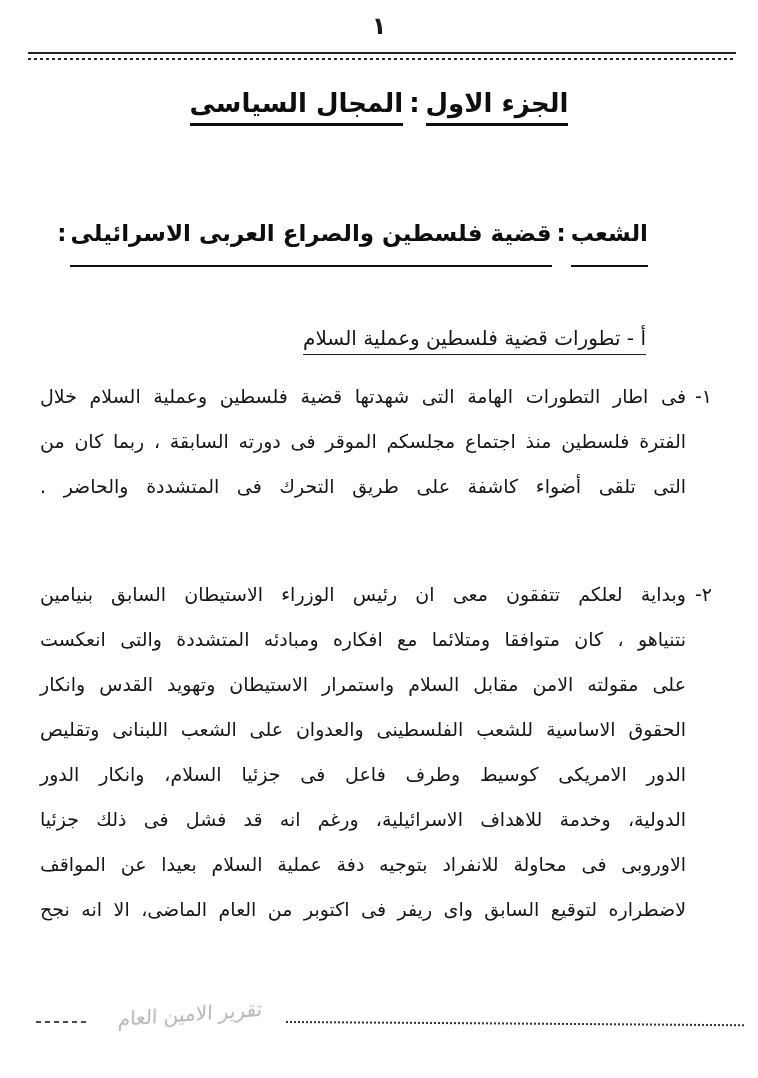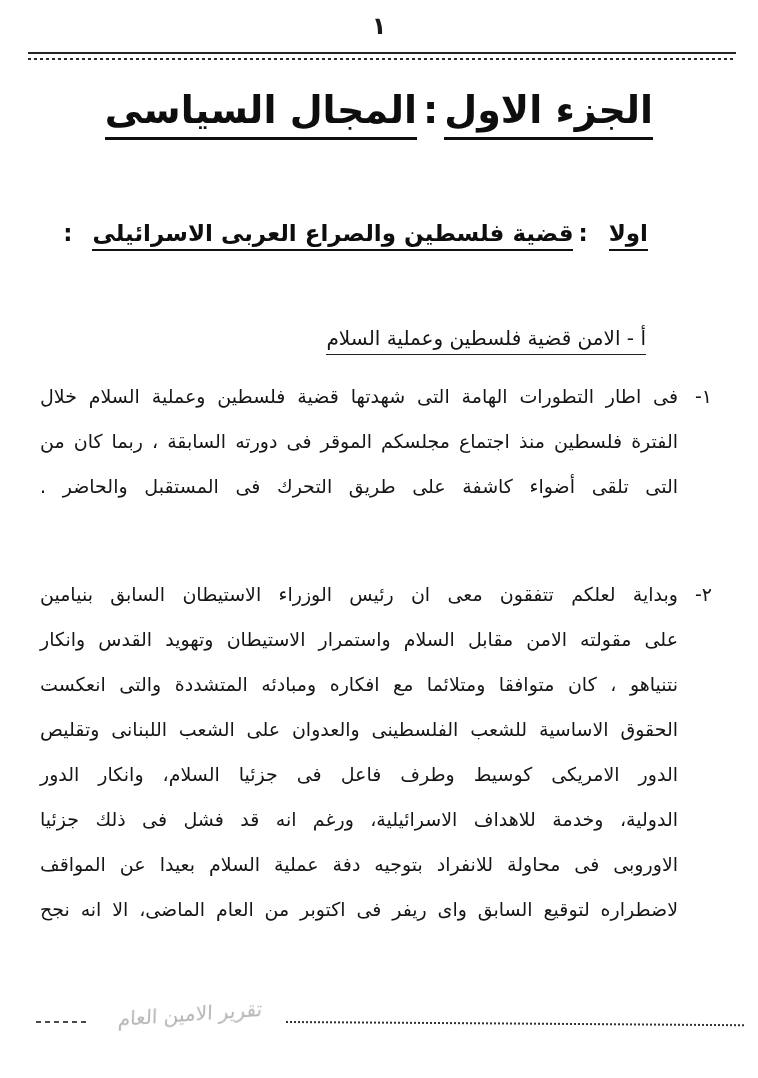--- a/index.html
+++ b/index.html
@@ -26,52 +26,52 @@
   .header-rule{position:absolute;top:52px;left:28px;right:22px;}
   .header-rule .solid{height:2px;background:#242424;}
   .header-rule .dotted{
     margin-top:4px;height:2px;
     background-image:repeating-linear-gradient(90deg,#2a2a2a 0 3px,transparent 3px 6px);
   }
   
   .title{
     position:absolute;top:88px;left:0;right:0;margin:0;
     text-align:center;direction:rtl;
-    font-size:38px;font-weight:bold;color:#0e0e0e;
+    font-size:26px;font-weight:bold;color:#0e0e0e;
     letter-spacing:0px;
   }
   .title .u{border-bottom:3px solid #0e0e0e;padding-bottom:5px;}
   .title .sep{padding:0 6px;}
   
   .section{
     position:absolute;top:220px;right:110px;left:40px;margin:0;
     direction:rtl;text-align:right;
     font-size:23px;font-weight:bold;color:#0e0e0e;
   }
-  .section .u{border-bottom:2.5px solid #111;padding-bottom:3px;margin-left:16px;}
+  .section .u{border-bottom:2.5px solid #111;padding-bottom:19px;}
   .section .sep{padding:0 5px;}
   .section .trail{padding-right:4px;}
   
   .subsection{
     position:absolute;top:326px;right:112px;left:40px;
     direction:rtl;text-align:right;
     font-size:20px;color:#161616;
   }
   .subsection .u{border-bottom:1.5px solid #222;padding-bottom:4px;}
   
   .para{
     position:absolute;left:40px;right:46px;
     direction:rtl;
     font-size:19px;color:#161616;
   }
   .para .num{
     position:absolute;right:0;top:0;
     line-height:45px;font-size:19px;
   }
-  .para .lines{margin-right:34px;}
+  .para .lines{margin-right:26px;}
   .para .line{
     line-height:45px;height:45px;
     text-align:justify;text-align-last:justify;
     white-space:nowrap;
   }
   #para-1{top:374px;}
   #para-2{top:572px;}
   
   .footer-dash{
     position:absolute;left:36px;top:1021px;width:54px;height:2px;
@@ -101,42 +101,42 @@
   <div class="header-rule">
     <div class="solid"></div>
     <div class="dotted"></div>
   </div>
 
   <h1 class="title">
     <span class="u">الجزء الاول</span><span class="sep">:</span><span class="u">المجال السياسى</span>
   </h1>
 
   <h2 class="section">
-    <span class="u">اولا</span><span class="sep">:</span><span class="u">قضية فلسطين والصراع العربى الاسرائيلى</span><span class="trail">:</span>
+    <span class="u">الشعب</span><span class="sep">:</span><span class="u">قضية فلسطين والصراع العربى الاسرائيلى</span><span class="trail">:</span>
   </h2>
 
   <div class="subsection">
-    <span class="u">أ - الامن قضية فلسطين وعملية السلام</span>
+    <span class="u">أ - تطورات قضية فلسطين وعملية السلام</span>
   </div>
 
   <div class="para" id="para-1">
     <div class="num">١-</div>
     <div class="lines">
       <div class="line">فى اطار التطورات الهامة التى شهدتها قضية فلسطين وعملية السلام خلال</div>
       <div class="line">الفترة فلسطين منذ اجتماع مجلسكم الموقر فى دورته السابقة ، ربما كان من</div>
-      <div class="line">التى تلقى أضواء كاشفة على طريق التحرك فى المستقبل والحاضر .</div>
+      <div class="line">التى تلقى أضواء كاشفة على طريق التحرك فى المتشددة والحاضر .</div>
     </div>
   </div>
 
   <div class="para" id="para-2">
     <div class="num">٢-</div>
     <div class="lines">
       <div class="line">وبداية لعلكم تتفقون معى ان رئيس الوزراء الاستيطان السابق بنيامين</div>
+      <div class="line">نتنياهو ، كان متوافقا ومتلائما مع افكاره ومبادئه المتشددة والتى انعكست</div>
       <div class="line">على مقولته الامن مقابل السلام واستمرار الاستيطان وتهويد القدس وانكار</div>
-      <div class="line">نتنياهو ، كان متوافقا ومتلائما مع افكاره ومبادئه المتشددة والتى انعكست</div>
       <div class="line">الحقوق الاساسية للشعب الفلسطينى والعدوان على الشعب اللبنانى وتقليص</div>
       <div class="line">الدور الامريكى كوسيط وطرف فاعل فى جزئيا السلام، وانكار الدور</div>
       <div class="line">الدولية، وخدمة للاهداف الاسرائيلية، ورغم انه قد فشل فى ذلك جزئيا</div>
       <div class="line">الاوروبى فى محاولة للانفراد بتوجيه دفة عملية السلام بعيدا عن المواقف</div>
       <div class="line">لاضطراره لتوقيع السابق واى ريفر فى اكتوبر من العام الماضى، الا انه نجح</div>
     </div>
   </div>
 
   <div class="footer-dash"></div>
   <div class="footer-note">تقرير الامين العام</div>

